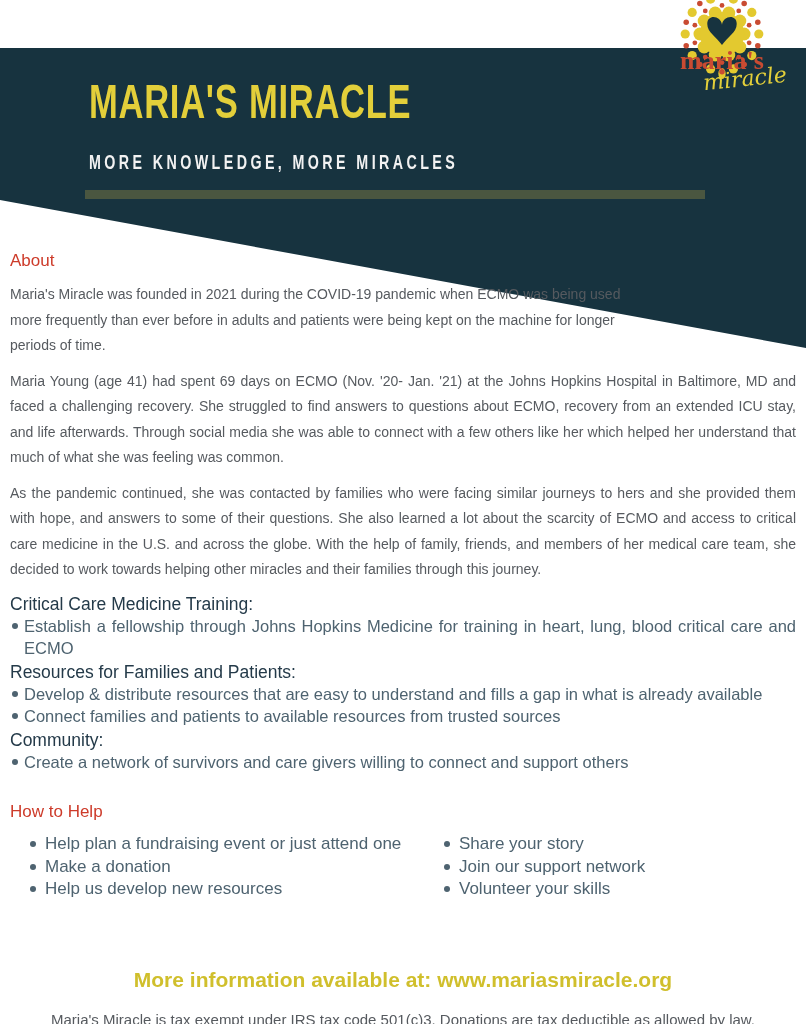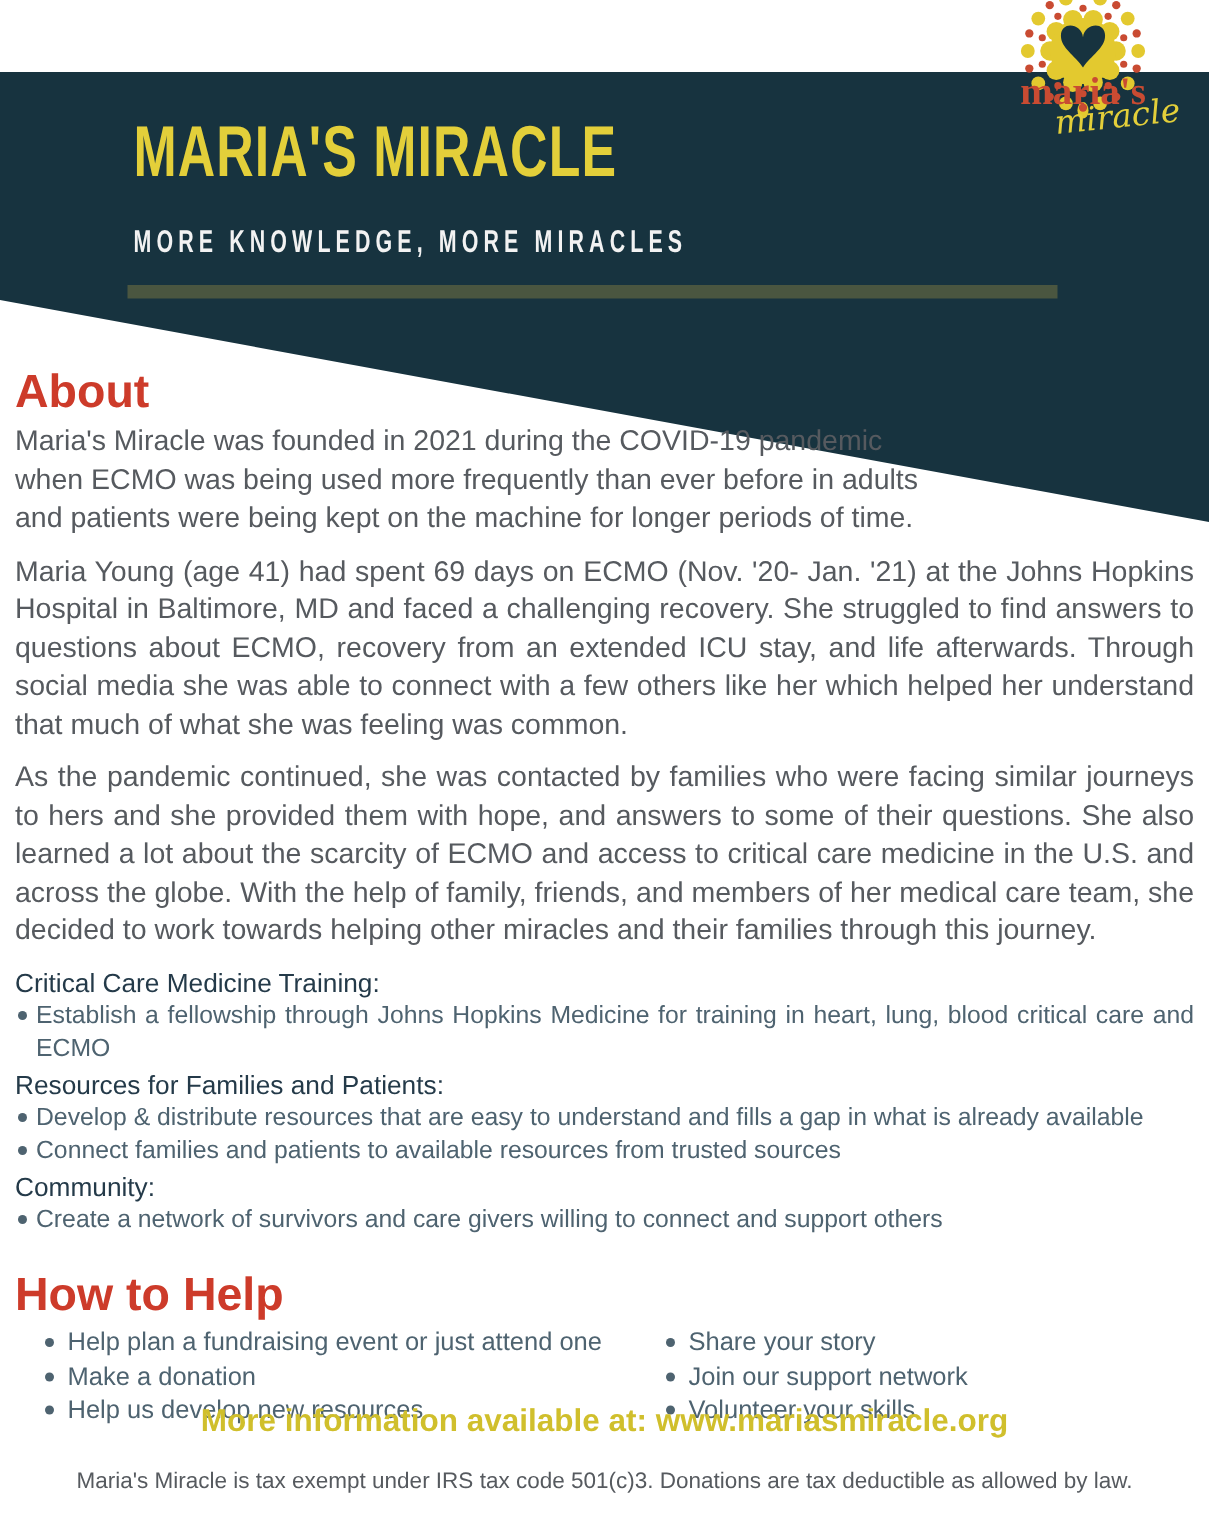--- a/index.html
+++ b/index.html
@@ -34,42 +34,42 @@
   .logo{position:absolute;left:650px;top:0;width:145px;height:110px;}
   .logo svg{position:absolute;left:26px;top:-12px;}
   .logo-name{position:absolute;left:5px;top:46px;width:134px;text-align:center;
         font-family:"Liberation Serif",serif;font-weight:bold;font-size:26px;color:var(--logo-red);}
   .logo-script{position:absolute;left:28px;top:66px;width:134px;text-align:center;
         font-family:"DejaVu Serif",serif;font-style:italic;font-size:22px;color:var(--title-yellow);
         transform:rotate(-6deg);}
 
   
   .content{position:absolute;left:10px;top:246px;width:786px;}
-  h2.sec{font-size:31px;line-height:29px;font-weight:bold;color:var(--red);margin:0 0 7px;}
-  p.body-p{font-size:19px;line-height:25.5px;color:var(--body);margin:0 0 10px;}
+  h2.sec{font-size:17px;line-height:29px;font-weight:normal;color:var(--red);margin:0 0 7px;}
+  p.body-p{font-size:14px;line-height:25.5px;color:var(--body);margin:0 0 10px;}
   .p-narrow{width:622px;}
   .just{text-align:justify;}
 
   .sub{font-size:17.5px;line-height:22px;font-weight:normal;color:var(--slate);}
   ul.plist,ul.hlist{list-style:none;}
   ul.plist{margin:0 0 1px;text-align:justify;}
   ul.plist li{position:relative;padding-left:14px;font-size:16.5px;line-height:22.5px;color:var(--bullet);}
   ul.plist li::before,ul.hlist li::before{content:"";position:absolute;left:2px;top:8px;
         width:6px;height:6px;border-radius:50%;background:var(--bullet);}
   .projects{margin-top:6px;}
   .help{margin-top:24px;}
   .help-cols{display:flex;}
   ul.hlist{margin-left:17px;}
   ul.hlist.col-left{width:397px;flex:0 0 397px;}
   ul.hlist li{position:relative;padding-left:18px;font-size:17px;line-height:22.5px;color:var(--bullet);}
   ul.hlist li::before{left:3px;top:8px;}
 
   
   .footer{position:absolute;left:0;top:936px;width:806px;text-align:center;}
-  .footer-info{font-size:21px;font-weight:bold;color:var(--footer-yellow);}
+  .footer-info{font-size:21px;font-weight:bold;color:var(--footer-yellow);margin-top:32px;}
   .footer-info .url{color:var(--footer-yellow);text-decoration:none;cursor:pointer;}
   .footer-tax{margin-top:19px;font-size:15px;color:var(--body);}
 </style>
 </head>
 <body>
 
 <div class="page">
 
   <div class="hero">
     <div class="hero-title">MARIA'S MIRACLE</div>

